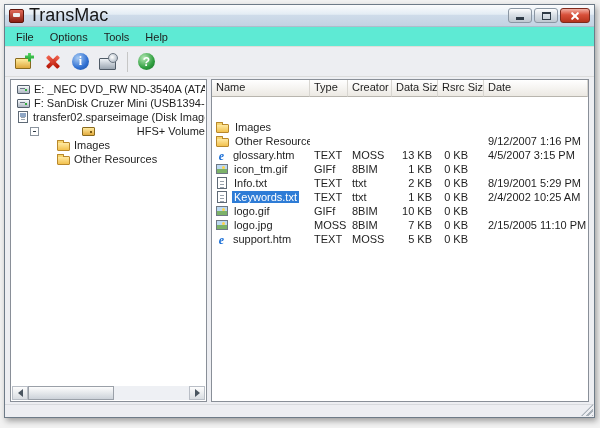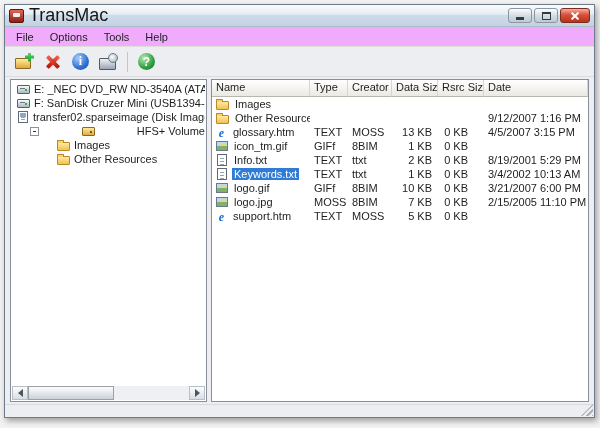--- a/index.html
+++ b/index.html
@@ -30,21 +30,21 @@
   .cap.close{ width:30px; border-color:#7e2a1c;
     background:linear-gradient(#f3b0a4,#d8503a 45%,#b5331c); }
   .g-min{ width:8px; height:3px; background:#2f3b46; margin-top:6px; }
   .g-max{ width:9px; height:8px; border:1px solid #2f3b46; border-top-width:2px; background:transparent; }
   .g-close{ position:relative; width:10px; height:10px; }
   .g-close::before,.g-close::after{ content:""; position:absolute; left:4px; top:0;
     width:2px; height:10px; background:#fff; border-radius:1px; }
   .g-close::before{ transform:rotate(45deg); } .g-close::after{ transform:rotate(-45deg); }
 
   .menubar{ height:20px; flex:none; display:flex; align-items:center; padding:0 3px;
-    background:#f0abfc; border-bottom:1px solid #e0ded9; }
+    background:#5eead4; border-bottom:1px solid #e0ded9; }
   .menu-item{ padding:2px 8px; }
 
   .toolbar{ height:30px; flex:none; display:flex; align-items:center; gap:3px;
     padding:2px 7px; background:#edeef2; border-bottom:1px solid #dcdcdc; }
   .tb{ width:25px; height:25px; border:none; background:transparent; padding:0;
     display:flex; align-items:center; justify-content:center; }
   .tb-sep{ width:1px; height:20px; background:#c6c6c6; margin:0 3px; }
 
   
   .ti{ position:relative; width:19px; height:18px; display:inline-flex;
@@ -116,21 +116,21 @@
     background:linear-gradient(#fdfdfd,#d9dde2); display:flex; align-items:center; justify-content:center; }
   .sb-thumb{ width:86px; height:100%; flex:none; border:1px solid #9aa0a8;
     background:linear-gradient(#fdfdfd,#ccd2d9); }
   .sb-track{ flex:1; }
   .tri-l{ width:0; height:0; border-top:4px solid transparent; border-bottom:4px solid transparent;
     border-right:5px solid #4a5560; }
   .tri-r{ width:0; height:0; border-top:4px solid transparent; border-bottom:4px solid transparent;
     border-left:5px solid #4a5560; }
 
   
-  .list-panel{ flex:1; display:flex; flex-direction:column; }
+  .list-panel{ flex:1; display:flex; flex-direction:column;gap:23px; }
   .list-header{ display:flex; height:17px; flex:none; }
   .hcell{ padding:1px 4px; background:linear-gradient(#ffffff,#ece9e3);
     border-right:1px solid #d8d6d1; border-bottom:1px solid #b8b5ae;
     overflow:hidden; white-space:nowrap; }
   .list-body{ flex:1; overflow:hidden; }
   .lrow{ display:flex; height:14px; align-items:center; }
   .cell{ padding:0 4px; overflow:hidden; white-space:nowrap; flex:none; }
   .c0{ width:98px; } .c1{ width:38px; } .c2{ width:44px; }
   .c3{ width:46px; } .c4{ width:46px; } .c5{ flex:1; }
   .cell.c3{ text-align:right; padding-right:6px; }
@@ -297,32 +297,31 @@
           </div>
           <div class="lrow">
             <div class="cell c0 name-cell">
               <span class="ic ic-text"></span>
               <span class="flabel selected">Keywords.txt</span>
             </div>
             <div class="cell c1">TEXT</div>
             <div class="cell c2">ttxt</div>
             <div class="cell c3">1 KB</div>
             <div class="cell c4">0 KB</div>
-            <div class="cell c5">3/4/2002 10:13 AM</div>
+            <div class="cell c5">2/4/2002 10:25 AM</div>
           </div>
           <div class="lrow">
             <div class="cell c0 name-cell">
               <span class="ic ic-image"></span>
               <span class="flabel">logo.gif</span>
             </div>
             <div class="cell c1">GIFf</div>
             <div class="cell c2">8BIM</div>
             <div class="cell c3">10 KB</div>
             <div class="cell c4">0 KB</div>
-            <div class="cell c5">3/21/2007 6:00 PM</div>
           </div>
           <div class="lrow">
             <div class="cell c0 name-cell">
               <span class="ic ic-image"></span>
               <span class="flabel">logo.jpg</span>
             </div>
             <div class="cell c1">MOSS</div>
             <div class="cell c2">8BIM</div>
             <div class="cell c3">7 KB</div>
             <div class="cell c4">0 KB</div>

